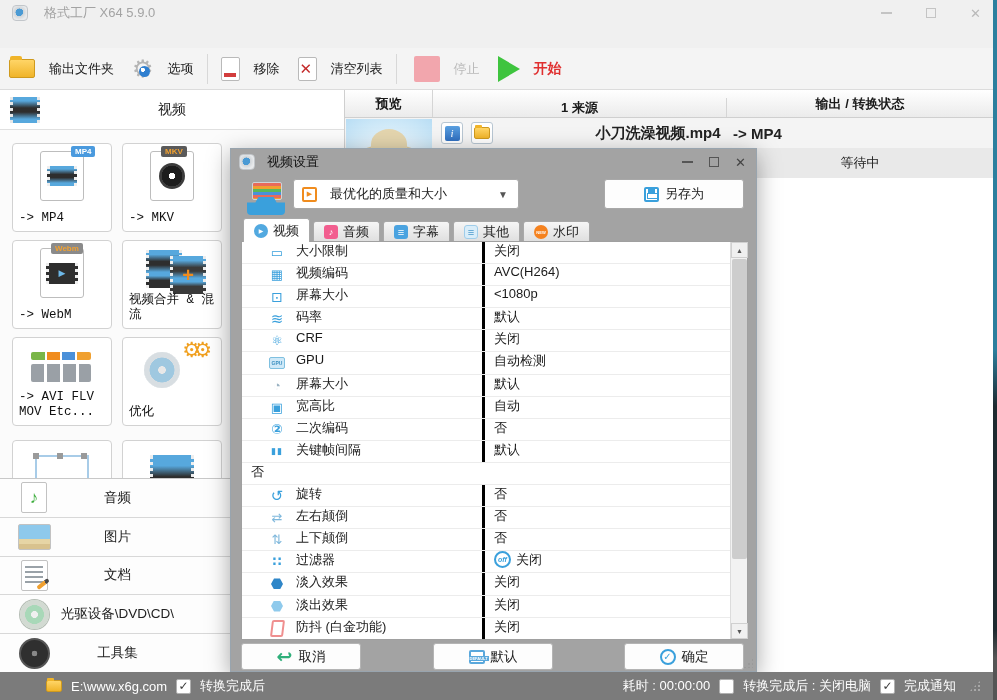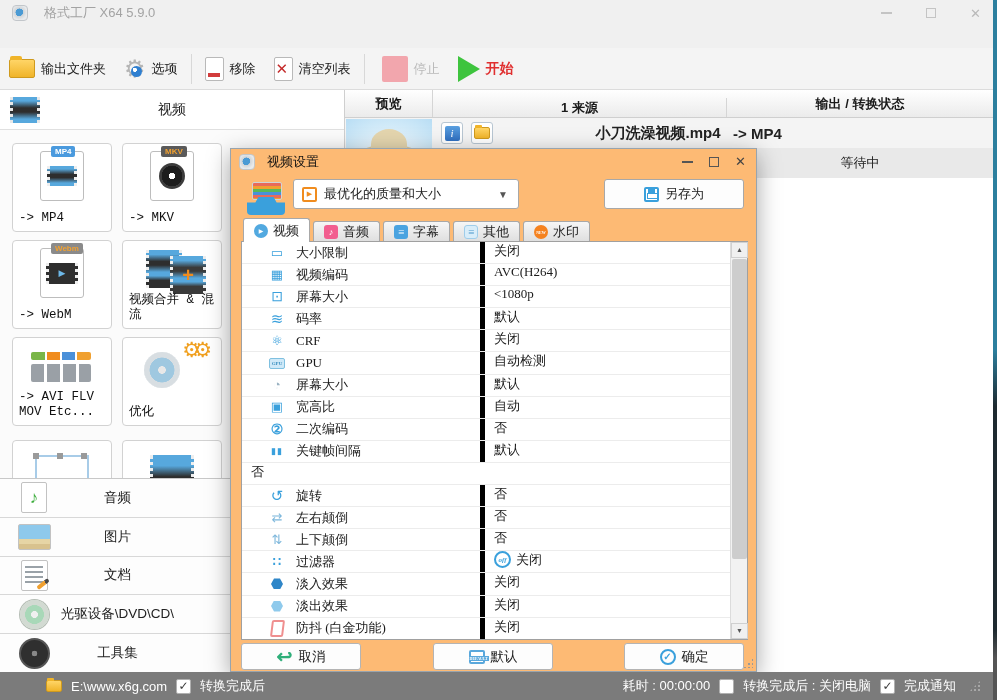--- a/index.html
+++ b/index.html
@@ -16,21 +16,21 @@
   .win-controls { position:absolute; right:16px; top:0; height:26px; display:flex; align-items:center; gap:34px; color:#b9b9b9; }
   .win-controls span { cursor:default; font-size:13px; }
   .wc-max { width:10px; height:10px; border:1px solid #c4c4c4; display:inline-block; }
   .wc-min { width:11px; height:2px; background:#c4c4c4; display:inline-block; }
 
   .menubar { left:0; top:26px; width:997px; height:22px; display:flex; align-items:center; gap:24px; padding-left:18px; }
   .menubar span { color:#1c1c1c; font-size:13px; }
 
   .toolbar { left:0; top:48px; width:997px; height:42px; display:flex; align-items:center; background:#f4f4f4;
              border-bottom:1px solid #dcdcdc; }
-  .tb-btn { display:flex; align-items:center; gap:6px; padding:0 9px; height:36px; }
+  .tb-btn { display:flex; align-items:center; gap:14px; padding:0 9px; height:36px; }
   .tb-label { font-size:13px; color:#1c1c1c; }
   .tb-sep { width:1px; height:30px; background:#d8d8d8; margin:0 4px; }
   .ic-folder { width:26px; height:19px; position:relative; background:linear-gradient(#ffd567,#f0b429); border-radius:2px; border:1px solid #cf9a1e; }
   .ic-folder::before { content:""; position:absolute; left:0; top:-4px; width:12px; height:4px; background:#f0b429; border-radius:2px 2px 0 0; }
   .ic-gear { font-size:24px; color:#b5b5b5; position:relative; line-height:1; }
   .ic-gear::after { content:""; position:absolute; left:7px; top:9px; width:11px; height:11px; border-radius:50%;
     background:radial-gradient(circle at 35% 35%, #ffffff 20%, #2f7fd0 22% 100%); }
   .ic-remove { width:19px; height:24px; background:#fff; border:1px solid #b9b9b9; border-radius:2px; position:relative; }
   .ic-remove::after { content:""; position:absolute; left:2px; bottom:3px; width:12px; height:4px; background:#d23c3c; }
   .ic-clearx { width:19px; height:24px; background:#fff; border:1px solid #b9b9b9; border-radius:2px; position:relative; }
@@ -50,21 +50,21 @@
   .lp-header .film { width:30px; height:26px; margin-left:10px; }
 
   .cards { position:absolute; left:12px; top:53px; width:212px; display:grid; grid-template-columns:100px 100px; gap:8px 10px; }
   .card { width:100px; height:89px; background:#fff; border:1px solid #d2d2d2; border-radius:4px; position:relative; overflow:hidden; }
   .card-icon { position:absolute; left:0; top:6px; width:100%; height:52px; display:flex; align-items:center; justify-content:center; }
   .card-label { position:absolute; left:6px; bottom:4px; right:2px; font-family:"Liberation Mono","DejaVu Sans Mono",monospace;
                 font-size:12.5px; color:#111; line-height:1.25; }
   .badge { position:absolute; font-size:8px; font-weight:bold; padding:1px 4px; border-radius:2px; top:-6px; left:10px; z-index:2; }
   .icon-mp4-file-icon, .icon-mkv-file-icon, .icon-webm-file-icon { position:relative; width:44px; height:50px;
       background:#fff; border:1px solid #bdbdbd; border-radius:3px; display:flex; align-items:center; justify-content:center; }
-  .icon-mp4-file-icon .badge { background:#4a9ade; color:#fff; }
+  .icon-mp4-file-icon .badge { background:#4a9ade; color:#fff;margin-left:20px; }
   .icon-mkv-file-icon .badge { background:#5a5a5a; color:#f0a030; }
   .icon-webm-file-icon .badge { background:#8a8a8a; color:#f0a030; }
   .icon-mp4-file-icon::after { content:""; width:24px; height:20px; background:#2e2e2e;
       border-left:3px dotted #eee; border-right:3px dotted #eee;
       background-image:linear-gradient(to bottom,#57a8dd 15%,#2e2e2e 42% 58%,#57a8dd 85%); }
   .icon-mkv-file-icon::after { content:""; width:26px; height:26px; border-radius:50%;
       background:radial-gradient(circle,#ffffff 16%, #1d1d1d 18% 55%, #3c3c3c 57% 72%, #1d1d1d 74%); }
   .icon-webm-file-icon::after { content:"▶"; width:26px; height:21px; background:#2e2e2e; color:#6db8e8;
       border-left:3px dotted #eee; border-right:3px dotted #eee; font-size:9px; display:flex; align-items:center; justify-content:center; }
   .icon-video-merge-icon { position:relative; width:56px; height:50px; }
@@ -134,38 +134,38 @@
       font-size:11px; font-style:italic; font-family:"Liberation Serif","DejaVu Serif",serif; display:flex; align-items:center; justify-content:center; }
   .ic-minifolder { width:16px; height:12px; background:linear-gradient(#ffd567,#f0b429); border:1px solid #cf9a1e; border-radius:2px; position:relative; }
   .ic-minifolder::before { content:""; position:absolute; left:0; top:-3px; width:7px; height:3px; background:#f0b429; border-radius:1px 1px 0 0; }
   .row-filename { position:absolute; left:110px; width:230px; text-align:center; font-weight:bold; font-size:15px; }
   .row-output { position:absolute; left:300px; font-weight:bold; font-size:15px; }
   .row-line2 { position:absolute; left:88px; top:30px; right:0; height:30px; background:#e9e9e9; }
   .row-status { position:absolute; left:294px; right:0; top:0; height:30px; display:flex; align-items:center; justify-content:center;
       font-size:13px; color:#222; }
 
   
-  .dialog { left:230px; top:148px; width:527px; height:524px; background:#fdba74; border:1px solid #98a4ae;
-      box-shadow:0 6px 22px rgba(0,0,0,0.35); z-index:50;font-family:Liberation Serif, serif; }
+  .dialog { left:230px; top:148px; width:527px; height:524px; background:#a3a3a3; border:1px solid #98a4ae;
+      box-shadow:0 6px 22px rgba(0,0,0,0.35); z-index:50; }
   .dlg-titlebar { position:absolute; left:0; top:0; width:100%; height:26px; display:flex; align-items:center; }
   .dlg-titlebar .app-logo { margin-left:8px; }
   .dlg-title { margin-left:12px; font-size:13px; color:#111; }
   .dlg-controls { position:absolute; right:10px; top:0; height:26px; display:flex; align-items:center; gap:16px; color:#444; }
   .dlg-controls .wc-max { border-color:#555; } .dlg-controls .wc-min { background:#555; }
   .ic-tray { position:absolute; left:16px; top:32px; width:38px; height:34px; }
   .ic-tray::before { content:""; position:absolute; left:5px; top:1px; width:28px; height:16px; border-radius:2px;
       background:repeating-linear-gradient(to bottom,#e86a5a 0 3px,#f0a030 3px 6px,#58b858 6px 9px,#4a90d9 9px 12px); border:1px solid #cfd4d8; }
   .ic-tray::after { content:""; position:absolute; left:0; bottom:0; width:38px; height:18px; background:#3aa0dc;
       border-radius:2px 2px 4px 4px; clip-path:polygon(0 100%,0 30%,22% 30%,30% 0,70% 0,78% 30%,100% 30%,100% 100%); }
   .preset-select { position:absolute; left:62px; top:30px; width:226px; height:30px; background:#fff; border:1px solid #a8a8a8;
       border-radius:3px; display:flex; align-items:center; }
   .ic-preset { width:15px; height:15px; margin-left:8px; border:2px solid #f08c1e; border-radius:2px; background:#fff;
       display:flex; align-items:center; justify-content:center; }
   .ic-preset::before { content:"▶"; color:#f08c1e; font-size:7px; }
-  .preset-text { margin-left:7px; font-size:13px; }
+  .preset-text { margin-left:13px; font-size:13px; }
   .preset-caret { position:absolute; right:10px; color:#555; font-size:10px; }
   .saveas-btn { position:absolute; left:373px; top:30px; width:140px; height:30px; background:#fdfdfd; border:1px solid #a8a8a8;
       border-radius:3px; display:flex; align-items:center; justify-content:center; gap:6px; }
   .ic-floppy { width:15px; height:15px; border:2px solid #3aa0dc; border-radius:2px; position:relative; background:#fff; }
   .ic-floppy::before { content:""; position:absolute; left:2px; top:0; width:7px; height:4px; background:#3aa0dc; }
   .ic-floppy::after { content:""; position:absolute; left:1px; bottom:1px; width:9px; height:4px; border:1px solid #3aa0dc; }
 
   .tabs { position:absolute; left:12px; top:70px; height:23px; display:flex; align-items:flex-end; gap:3px; }
   .tab { height:21px; padding:0 10px; display:flex; align-items:center; gap:5px; background:linear-gradient(#f6f6f6,#dedede);
       border:1px solid #a8a8a8; border-bottom:none; border-radius:3px 3px 0 0; font-size:13px; }
@@ -174,21 +174,21 @@
       color:#fff; font-size:9px; }
   .icon-video-tab-icon { border-radius:50%; background:#52a9e0; } .icon-video-tab-icon::before { content:"▶"; font-size:6px; }
   .icon-audio-tab-icon { background:#f25e8f; } .icon-audio-tab-icon::before { content:"♪"; }
   .icon-subtitle-tab-icon { background:#4aa3e0; } .icon-subtitle-tab-icon::before { content:"≡"; font-size:11px; }
   .icon-other-tab-icon { background:#d9edf9; border:1px solid #9fcdea; color:#4a99cc; } .icon-other-tab-icon::before { content:"≡"; font-size:11px; }
   .icon-watermark-tab-icon { border-radius:50%; background:#f5821f; } .icon-watermark-tab-icon::before { content:"NEW"; font-size:4px; font-weight:bold; }
 
   .settings-list { position:absolute; left:10px; top:92px; width:507px; height:399px; background:#fff; border:1px solid #a0a0a0; }
   .settings-rows { position:absolute; left:0; top:0; width:488px; height:100%; overflow:hidden; }
   .setting-row { height:22.1px; display:flex; align-items:center; border-bottom:1px solid #ececec; }
-  .s-label-cell { width:243px; height:100%; display:flex; align-items:center; border-right:5px solid #000000; }
+  .s-label-cell { width:243px; height:100%; display:flex; border-right:3px solid #000000; }
   .s-icon { width:22px; margin-left:24px; display:flex; justify-content:center; align-items:center; color:#3aa0dc; font-size:12px; }
   .s-label { margin-left:8px; font-size:13px; color:#1a1a1a; }
   .s-value-cell { flex:1; height:100%; display:flex; padding-left:9px; font-size:13px; color:#1a1a1a; gap:5px; }
   .icon-ruler-icon::before { content:"▭"; font-size:13px; }
   .icon-chip-icon::before { content:"▦"; font-size:13px; }
   .icon-monitor-icon::before { content:"⊡"; font-size:14px; }
   .icon-bitrate-icon::before { content:"≋"; font-size:15px; }
   .icon-atom-icon::before { content:"⚛"; font-size:13px; }
   .icon-gpu-icon::before { content:"GPU"; font-size:5px; font-weight:bold; background:#cfe9f8; color:#3a8fc0;
       border:1px solid #7fc0e0; border-radius:2px; padding:2px 2px; }

